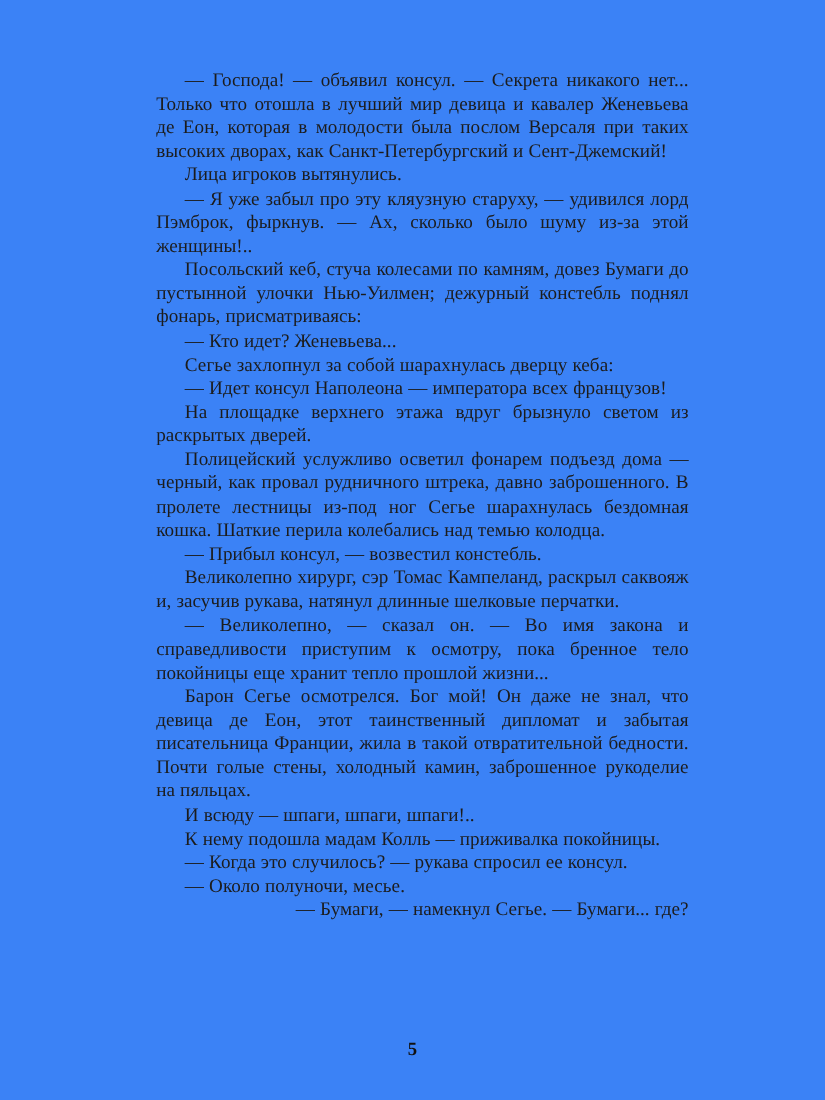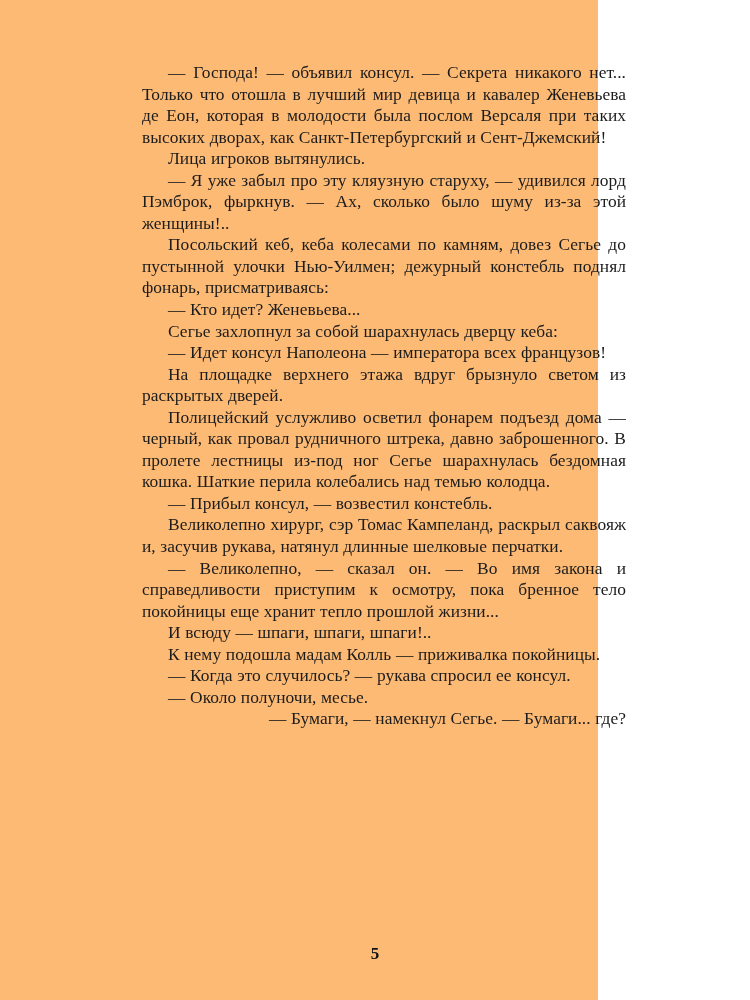--- a/index.html
+++ b/index.html
@@ -12,23 +12,23 @@
     background: #ffffff;
     font-family: "Liberation Serif", "DejaVu Serif", serif;
     color: #1a1a1a;
     overflow: hidden;
     position: relative;
   }
   #page {
     position: absolute;
     left: 0;
     top: 0;
-    width: 598px;
+    width: 750px;
     height: 1000px;
-    background: #fdba74;
+    background: #3b82f6;
   }
   #text-block {
     position: absolute;
     left: 142px;
     top: 62px;
     width: 484px;
   }
   p.para {
     margin: 0;
     padding: 0;
@@ -59,29 +59,30 @@
 </style>
 </head>
 <body>
 
 <div id="page">
 
   <div id="text-block">
     <p class="para">— Господа! — объявил консул. — Секрета никакого нет... Только что отошла в лучший мир девица и кавалер Женевьева де Еон, которая в молодости была послом Версаля при таких высоких дворах, как Санкт-Петербургский и Сент-Джемский!</p>
     <p class="para">Лица игроков вытянулись.</p>
     <p class="para">— Я уже забыл про эту кляузную старуху, — удивился лорд Пэмброк, фыркнув. — Ах, сколько было шуму из-за этой женщины!..</p>
-    <p class="para">Посольский кеб, кеба колесами по камням, довез Сегье до пустынной улочки Нью-Уилмен; дежурный констебль поднял фонарь, присматриваясь:</p>
+    <p class="para">Посольский кеб, стуча колесами по камням, довез Бумаги до пустынной улочки Нью-Уилмен; дежурный констебль поднял фонарь, присматриваясь:</p>
     <p class="para">— Кто идет? Женевьева...</p>
     <p class="para">Сегье захлопнул за собой шарахнулась дверцу кеба:</p>
     <p class="para">— Идет консул Наполеона — императора всех французов!</p>
     <p class="para">На площадке верхнего этажа вдруг брызнуло светом из раскрытых дверей.</p>
     <p class="para">Полицейский услужливо осветил фонарем подъезд дома — черный, как провал рудничного штрека, давно заброшенного. В пролете лестницы из-под ног Сегье шарахнулась бездомная кошка. Шаткие перила колебались над темью колодца.</p>
     <p class="para">— Прибыл консул, — возвестил констебль.</p>
     <p class="para">Великолепно хирург, сэр Томас Кампеланд, раскрыл саквояж и, засучив рукава, натянул длинные шелковые перчатки.</p>
     <p class="para">— Великолепно, — сказал он. — Во имя закона и справедливости приступим к осмотру, пока бренное тело покойницы еще хранит тепло прошлой жизни...</p>
+    <p class="para">Барон Сегье осмотрелся. Бог мой! Он даже не знал, что девица де Еон, этот таинственный дипломат и забытая писательница Франции, жила в такой отвратительной бедности. Почти голые стены, холодный камин, заброшенное рукоделие на пяльцах.</p>
     <p class="para">И всюду — шпаги, шпаги, шпаги!..</p>
     <p class="para">К нему подошла мадам Колль — приживалка покойницы.</p>
     <p class="para">— Когда это случилось?  — рукава спросил ее консул.</p>
     <p class="para">— Около полуночи, месье.</p>
     <p class="para">— Бумаги, — намекнул Сегье. — Бумаги... где?</p>
   </div>
 
   <div id="page-number">5</div>
 
 </div>

